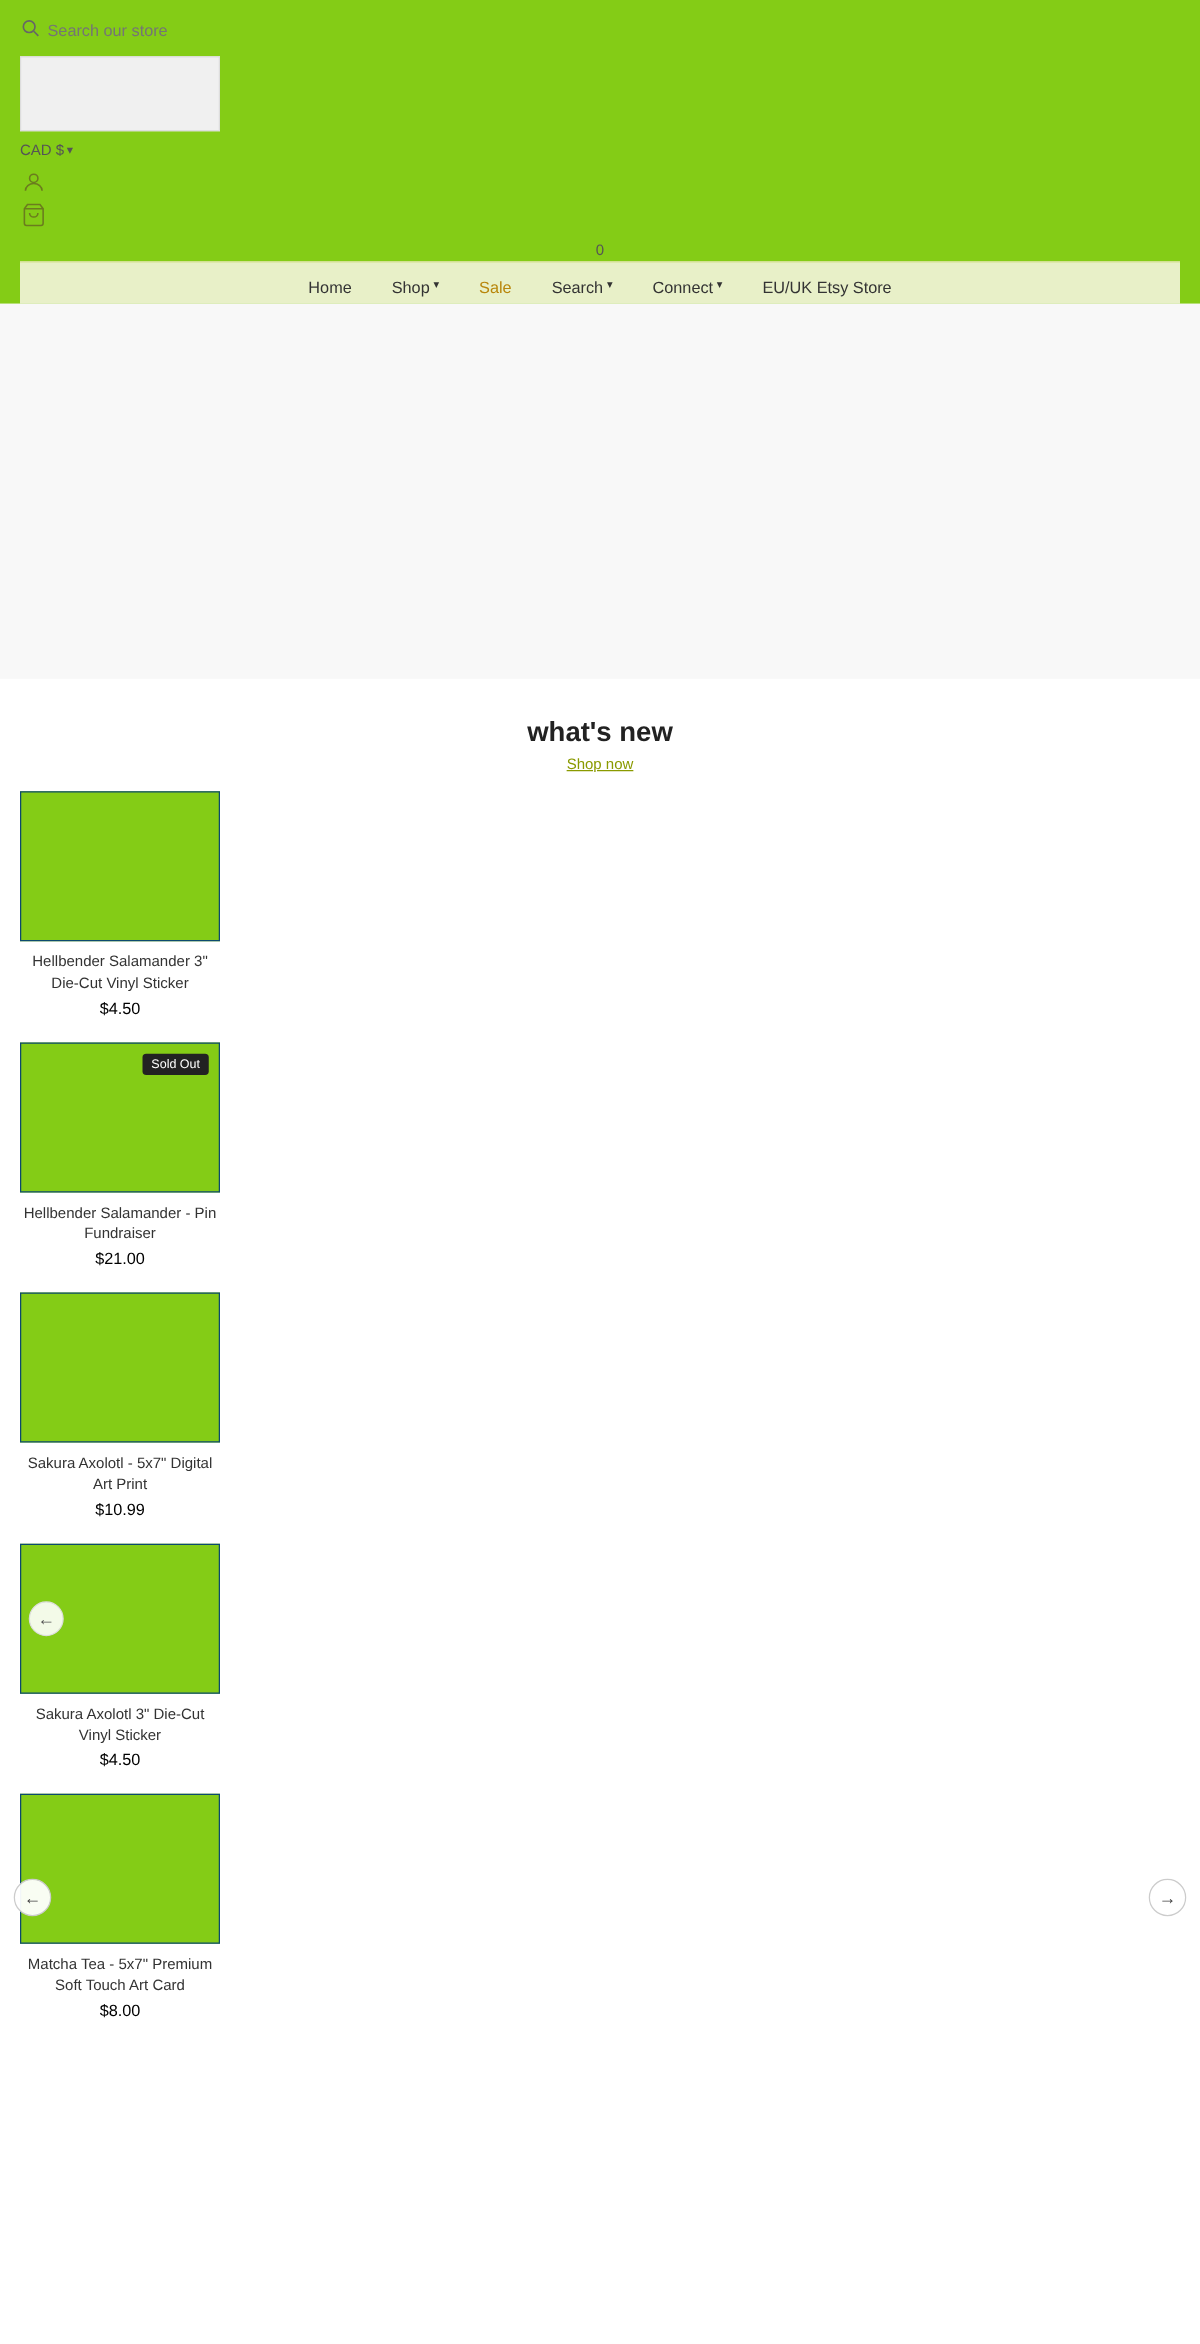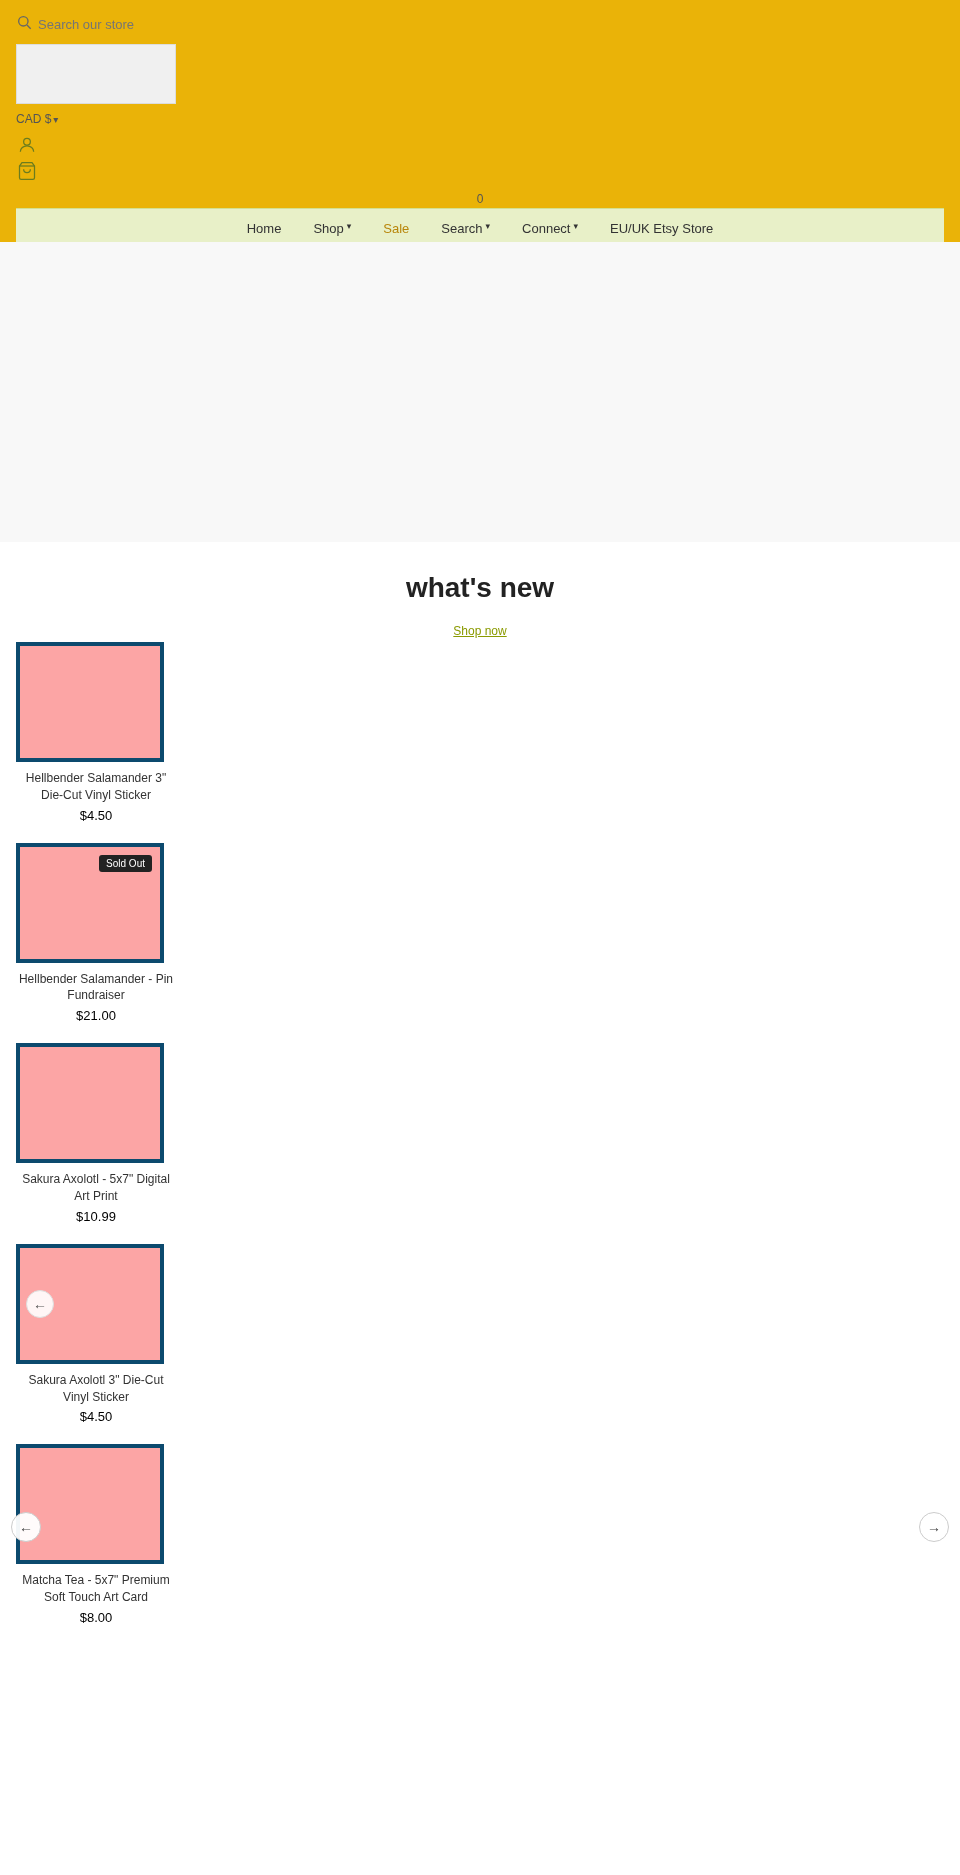--- a/index.html
+++ b/index.html
@@ -1,20 +1,20 @@
 <!DOCTYPE html>
 <html><head>
   <meta charset="utf-8">
   <style>
     * { box-sizing: border-box; margin: 0; padding: 0; }
     body { font-family: Arial, Helvetica, sans-serif; background: #fff; width: 960px; }
 
     
     .header-top-bar {
-      background: #eab308;
+      background: #84cc16;
       padding: 8px 16px 0 16px;
     }
     .search-row {
       display: flex;
       align-items: center;
       padding: 6px 0;
     }
     .search-row .search-icon-wrap {
       margin-right: 6px;
     }
@@ -122,51 +122,51 @@
       background: #f8f8f8;
     }
 
     
     .whats-new-section {
       padding: 30px 16px 20px 16px;
       position: relative;
     }
     .section-title {
       text-align: center;
-      font-size: 28px;
+      font-size: 22px;
       font-weight: bold;
       color: #222;
-      margin-bottom: 20px;
+      margin-bottom: 5px;
     }
     .shop-now-link {
       text-align: center;
       display: block;
       font-size: 12px;
       color: #8a9a00;
       text-decoration: underline;
-      margin-bottom: 4px;
+      margin-bottom: 15px;
       cursor: pointer;
     }
 
     
     .product-grid {
       display: flex;
       flex-direction: column;
       gap: 20px;
       max-width: 240px;
     }
     .product-card {
       cursor: pointer;
     }
     .product-image-wrap {
       position: relative;
-      width: 148px;
+      width: 160px;
       height: 120px;
-      background: #fca5a5;
-      border: 4px solid #0c4a6e;
+      background: #84cc16;
+      border: 1px solid #0c4a6e;
       margin-bottom: 8px;
     }
     .sold-out-badge {
       position: absolute;
       top: 8px;
       right: 8px;
       background: #222;
       color: #fff;
       font-size: 10px;
       padding: 3px 7px;

